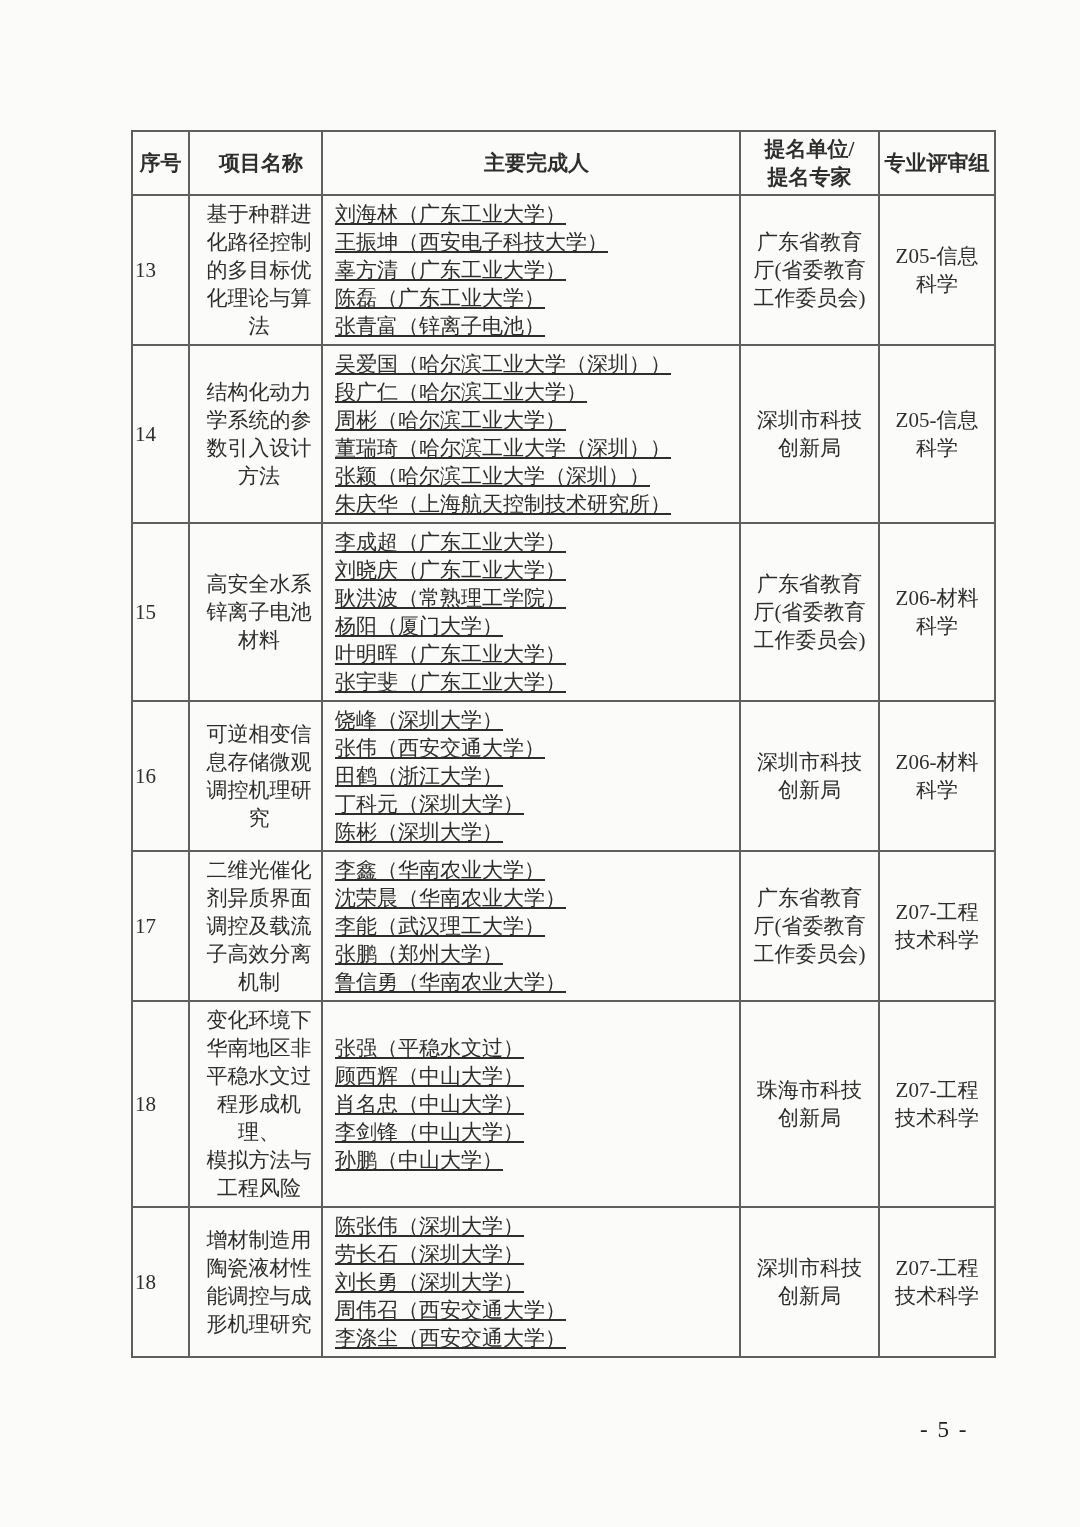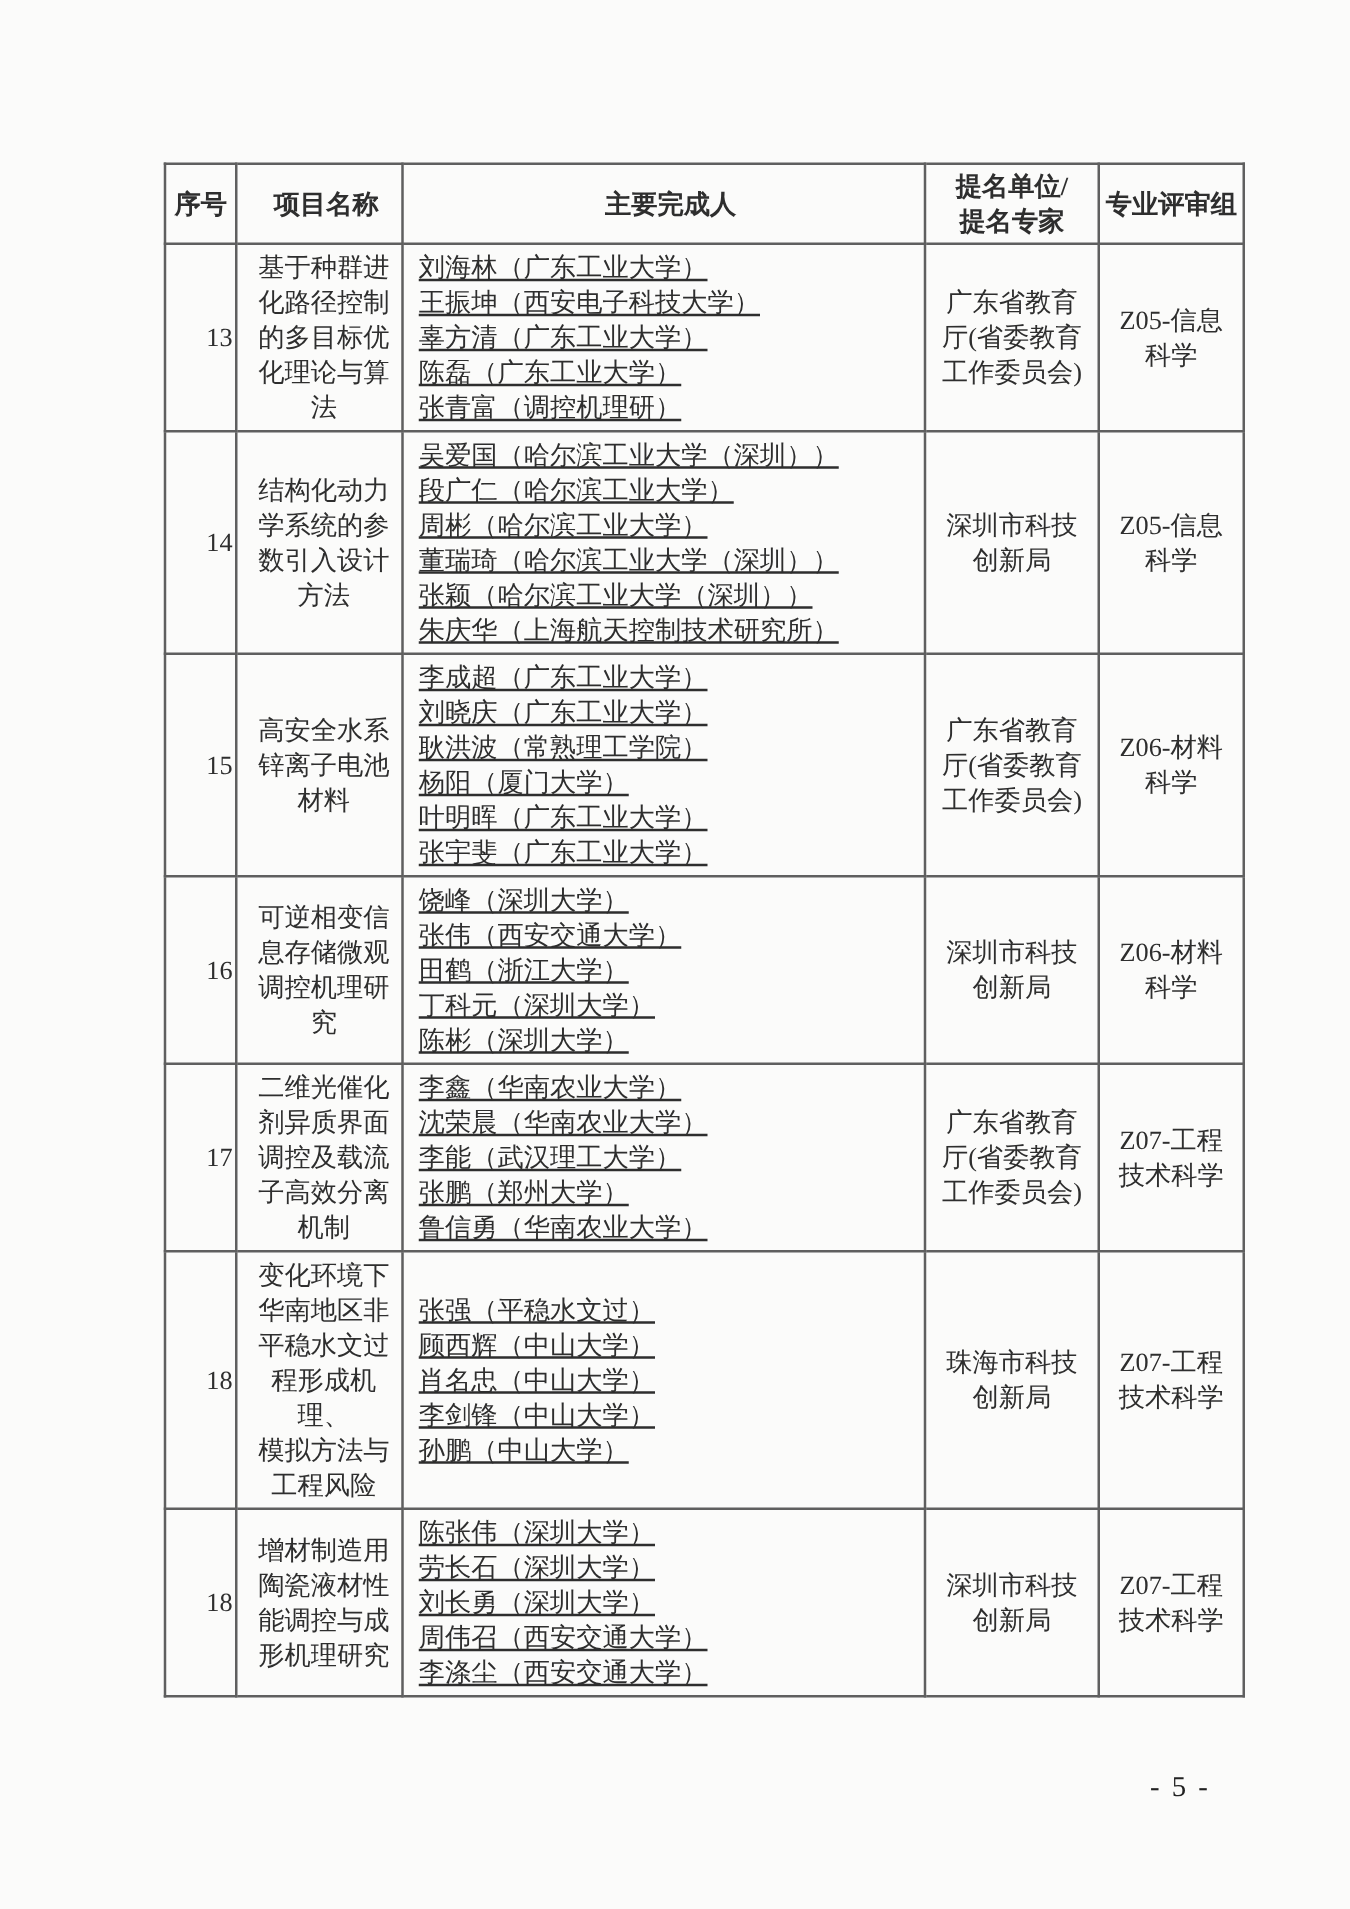--- a/index.html
+++ b/index.html
@@ -35,21 +35,21 @@
     font-weight: bold;
     text-align: center;
     padding: 3px 2px;
     white-space: pre-line;
   }
   .doc-table th.h-left {
     text-align: center;
     padding-left: 13px;
   }
   td.cell-seq {
-    text-align: right;
+    text-align: left;
     padding: 2px 2px;
   }
   td.cell-project {
     padding: 4px 6px 4px 13px;
     white-space: pre-line;
     text-align: center;
   }
   td.cell-contributors {
     padding: 4px 6px 4px 12px;
     text-align: left;
@@ -100,21 +100,21 @@
         <td class="cell-project">基于种群进
 化路径控制
 的多目标优
 化理论与算
 法</td>
         <td class="cell-contributors">
           <div class="contrib-line">刘海林（广东工业大学）</div>
           <div class="contrib-line">王振坤（西安电子科技大学）</div>
           <div class="contrib-line">辜方清（广东工业大学）</div>
           <div class="contrib-line">陈磊（广东工业大学）</div>
-          <div class="contrib-line">张青富（调控机理研）</div>
+          <div class="contrib-line">张青富（锌离子电池）</div>
         </td>
         <td class="cell-nominator">广东省教育
 厅(省委教育
 工作委员会)</td>
         <td class="cell-group">Z05-信息
 科学</td>
       </tr>
       <tr>
         <td class="cell-seq">14</td>
         <td class="cell-project">结构化动力

